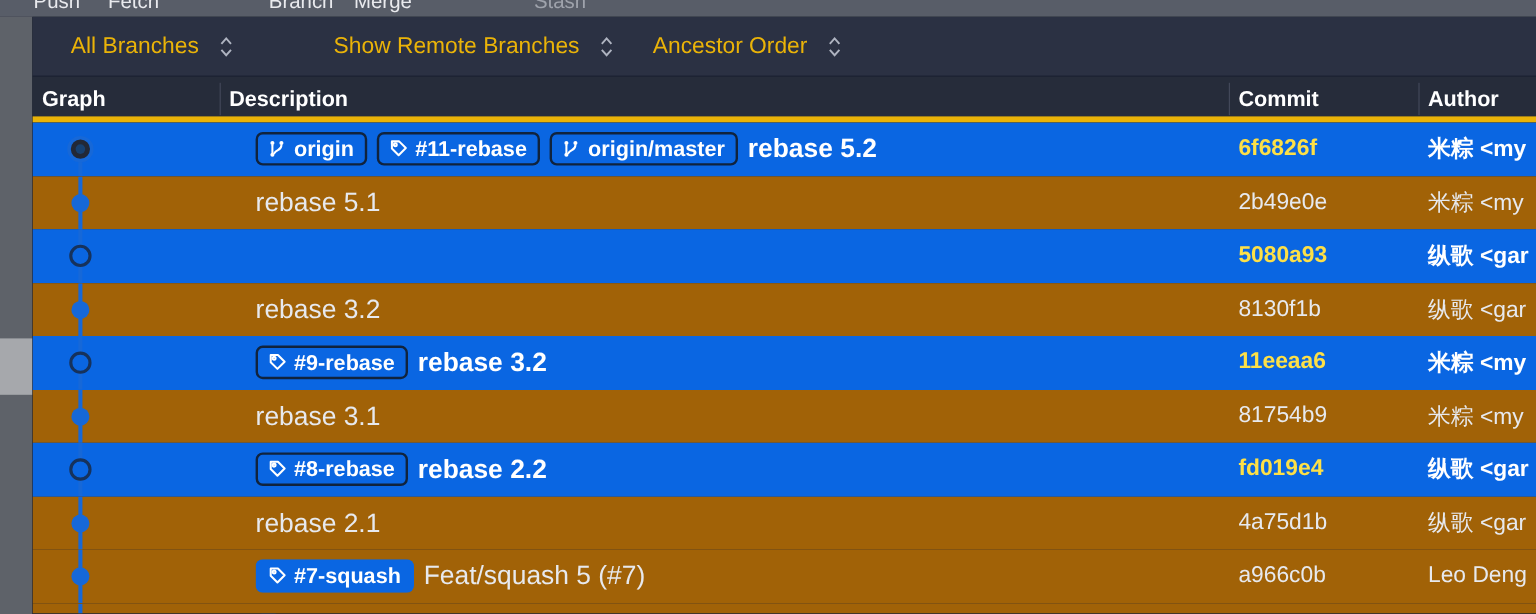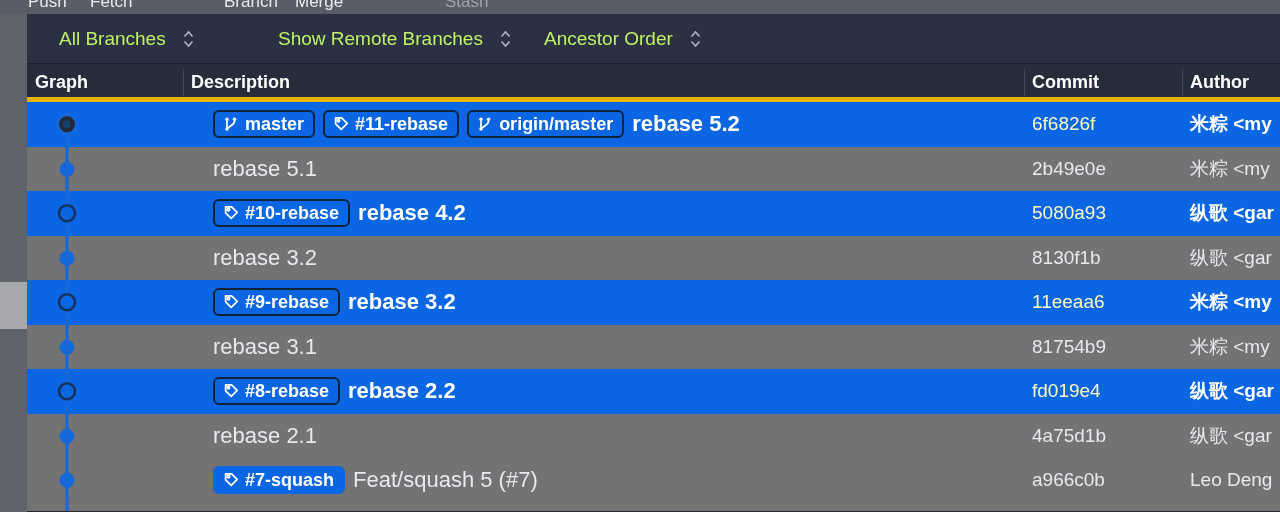--- a/index.html
+++ b/index.html
@@ -79,21 +79,21 @@
     position: absolute;
     top: 0;
     height: 49px;
     display: flex;
     align-items: center;
     gap: 16px;
     cursor: default;
   }
   .filter-label {
     font-size: 19px;
-    color: #bef264;
+    color: #eab308;
     white-space: nowrap;
   }
   .stepper {
     width: 13px;
     height: 22px;
     display: block;
     flex: none;
   }
   .stepper path { fill: none; stroke: #aeb3c0; stroke-width: 1.6; }
 
@@ -126,21 +126,21 @@
 
   
   .rows {
     position: relative;
     height: 409px;
     overflow: hidden;
   }
   .row {
     position: relative;
     height: 44.5px;
-    background: #737373;
+    background: #a16207;
   }
   .row.selected { background: #0a66e2; }
 
   
   .graph-cell {
     position: absolute;
     top: 0; left: 0;
     width: 158px;
     height: 100%;
   }
@@ -208,21 +208,21 @@
     left: 998px;
     width: 158px;
     height: 100%;
     display: flex;
     align-items: center;
     padding-left: 7px;
     font-size: 19px;
     color: #e7e9ee;
     white-space: nowrap;
   }
-  .row.selected .commit-cell { color: #fef9c3; font-weight: 400; }
+  .row.selected .commit-cell { color: #fde047; font-weight: 700; }
 
   
   .author-cell {
     position: absolute;
     top: 0;
     left: 1156px;
     width: 130px;
     height: 100%;
     display: flex;
     align-items: center;
@@ -311,21 +311,21 @@
             <span class="ref-badge">
               <span>
                 <svg class="ref-icon" viewBox="0 0 16 16">
                   <circle class="dot" cx="4" cy="3.2" r="1.7"></circle>
                   <circle class="dot" cx="11.5" cy="3.2" r="1.7"></circle>
                   <circle class="dot" cx="4" cy="13" r="1.7"></circle>
                   <path d="M4 5 L4 11.2"></path>
                   <path d="M11.5 5 C11.5 9 8 8.6 5.6 11.6"></path>
                 </svg>
               </span>
-              <span>master</span>
+              <span>origin</span>
             </span>
             <span class="ref-badge">
               <span>
                 <svg class="ref-icon" viewBox="0 0 16 16">
                   <path d="M8.6 1.8 L14.2 7.4 L8.2 13.4 L2.6 7.8 L2.6 1.8 Z"></path>
                   <circle cx="5.4" cy="4.6" r="1.25"></circle>
                 </svg>
               </span>
               <span>#11-rebase</span>
             </span>
@@ -359,133 +359,121 @@
           <div class="commit-cell">2b49e0e</div>
           <div class="author-cell">米粽 &lt;my</div>
         </div>
         <div class="row selected">
           <div class="graph-cell">
             <svg class="graph-svg" viewBox="0 0 158 44.5">
               <line x1="40" y1="0" x2="40" y2="44.5" stroke="#1668d8" stroke-width="3.4"></line>
               <circle cx="40" cy="22.25" r="8" fill="#0a66e2" stroke="#16325c" stroke-width="2.6"></circle>
             </svg>
           </div>
+          <div class="commit-cell">5080a93</div>
+          <div class="author-cell">纵歌 &lt;gar</div>
+        </div>
+        <div class="row">
+          <div class="graph-cell">
+            <svg class="graph-svg" viewBox="0 0 158 44.5">
+              <line x1="40" y1="0" x2="40" y2="44.5" stroke="#1668d8" stroke-width="3.4"></line>
+              <circle cx="40" cy="22.25" r="7.5" fill="#1668d8"></circle>
+            </svg>
+          </div>
+          <div class="desc-cell">
+            <span class="desc-text">rebase 3.2</span>
+          </div>
+          <div class="commit-cell">8130f1b</div>
+          <div class="author-cell">纵歌 &lt;gar</div>
+        </div>
+        <div class="row selected">
+          <div class="graph-cell">
+            <svg class="graph-svg" viewBox="0 0 158 44.5">
+              <line x1="40" y1="0" x2="40" y2="44.5" stroke="#1668d8" stroke-width="3.4"></line>
+              <circle cx="40" cy="22.25" r="8" fill="#0a66e2" stroke="#16325c" stroke-width="2.6"></circle>
+            </svg>
+          </div>
           <div class="desc-cell">
             <span class="ref-badge">
               <span>
                 <svg class="ref-icon" viewBox="0 0 16 16">
                   <path d="M8.6 1.8 L14.2 7.4 L8.2 13.4 L2.6 7.8 L2.6 1.8 Z"></path>
                   <circle cx="5.4" cy="4.6" r="1.25"></circle>
                 </svg>
               </span>
-              <span>#10-rebase</span>
-            </span>
-            <span class="desc-text">rebase 4.2</span>
-          </div>
-          <div class="commit-cell">5080a93</div>
-          <div class="author-cell">纵歌 &lt;gar</div>
+              <span>#9-rebase</span>
+            </span>
+            <span class="desc-text">rebase 3.2</span>
+          </div>
+          <div class="commit-cell">11eeaa6</div>
+          <div class="author-cell">米粽 &lt;my</div>
         </div>
         <div class="row">
           <div class="graph-cell">
             <svg class="graph-svg" viewBox="0 0 158 44.5">
               <line x1="40" y1="0" x2="40" y2="44.5" stroke="#1668d8" stroke-width="3.4"></line>
               <circle cx="40" cy="22.25" r="7.5" fill="#1668d8"></circle>
             </svg>
           </div>
           <div class="desc-cell">
-            <span class="desc-text">rebase 3.2</span>
-          </div>
-          <div class="commit-cell">8130f1b</div>
-          <div class="author-cell">纵歌 &lt;gar</div>
+            <span class="desc-text">rebase 3.1</span>
+          </div>
+          <div class="commit-cell">81754b9</div>
+          <div class="author-cell">米粽 &lt;my</div>
         </div>
         <div class="row selected">
           <div class="graph-cell">
             <svg class="graph-svg" viewBox="0 0 158 44.5">
               <line x1="40" y1="0" x2="40" y2="44.5" stroke="#1668d8" stroke-width="3.4"></line>
               <circle cx="40" cy="22.25" r="8" fill="#0a66e2" stroke="#16325c" stroke-width="2.6"></circle>
             </svg>
           </div>
           <div class="desc-cell">
             <span class="ref-badge">
               <span>
                 <svg class="ref-icon" viewBox="0 0 16 16">
                   <path d="M8.6 1.8 L14.2 7.4 L8.2 13.4 L2.6 7.8 L2.6 1.8 Z"></path>
                   <circle cx="5.4" cy="4.6" r="1.25"></circle>
                 </svg>
               </span>
-              <span>#9-rebase</span>
-            </span>
-            <span class="desc-text">rebase 3.2</span>
-          </div>
-          <div class="commit-cell">11eeaa6</div>
-          <div class="author-cell">米粽 &lt;my</div>
+              <span>#8-rebase</span>
+            </span>
+            <span class="desc-text">rebase 2.2</span>
+          </div>
+          <div class="commit-cell">fd019e4</div>
+          <div class="author-cell">纵歌 &lt;gar</div>
         </div>
         <div class="row">
           <div class="graph-cell">
             <svg class="graph-svg" viewBox="0 0 158 44.5">
               <line x1="40" y1="0" x2="40" y2="44.5" stroke="#1668d8" stroke-width="3.4"></line>
               <circle cx="40" cy="22.25" r="7.5" fill="#1668d8"></circle>
             </svg>
           </div>
           <div class="desc-cell">
-            <span class="desc-text">rebase 3.1</span>
-          </div>
-          <div class="commit-cell">81754b9</div>
-          <div class="author-cell">米粽 &lt;my</div>
-        </div>
-        <div class="row selected">
-          <div class="graph-cell">
-            <svg class="graph-svg" viewBox="0 0 158 44.5">
-              <line x1="40" y1="0" x2="40" y2="44.5" stroke="#1668d8" stroke-width="3.4"></line>
-              <circle cx="40" cy="22.25" r="8" fill="#0a66e2" stroke="#16325c" stroke-width="2.6"></circle>
+            <span class="desc-text">rebase 2.1</span>
+          </div>
+          <div class="commit-cell">4a75d1b</div>
+          <div class="author-cell">纵歌 &lt;gar</div>
+        </div>
+        <div class="row">
+          <div class="graph-cell">
+            <svg class="graph-svg" viewBox="0 0 158 44.5">
+              <line x1="40" y1="0" x2="40" y2="44.5" stroke="#1668d8" stroke-width="3.4"></line>
+              <circle cx="40" cy="22.25" r="7.5" fill="#1668d8"></circle>
             </svg>
           </div>
           <div class="desc-cell">
             <span class="ref-badge">
               <span>
                 <svg class="ref-icon" viewBox="0 0 16 16">
                   <path d="M8.6 1.8 L14.2 7.4 L8.2 13.4 L2.6 7.8 L2.6 1.8 Z"></path>
                   <circle cx="5.4" cy="4.6" r="1.25"></circle>
                 </svg>
               </span>
-              <span>#8-rebase</span>
-            </span>
-            <span class="desc-text">rebase 2.2</span>
-          </div>
-          <div class="commit-cell">fd019e4</div>
-          <div class="author-cell">纵歌 &lt;gar</div>
-        </div>
-        <div class="row">
-          <div class="graph-cell">
-            <svg class="graph-svg" viewBox="0 0 158 44.5">
-              <line x1="40" y1="0" x2="40" y2="44.5" stroke="#1668d8" stroke-width="3.4"></line>
-              <circle cx="40" cy="22.25" r="7.5" fill="#1668d8"></circle>
-            </svg>
-          </div>
-          <div class="desc-cell">
-            <span class="desc-text">rebase 2.1</span>
-          </div>
-          <div class="commit-cell">4a75d1b</div>
-          <div class="author-cell">纵歌 &lt;gar</div>
-        </div>
-        <div class="row">
-          <div class="graph-cell">
-            <svg class="graph-svg" viewBox="0 0 158 44.5">
-              <line x1="40" y1="0" x2="40" y2="44.5" stroke="#1668d8" stroke-width="3.4"></line>
-              <circle cx="40" cy="22.25" r="7.5" fill="#1668d8"></circle>
-            </svg>
-          </div>
-          <div class="desc-cell">
-            <span class="ref-badge">
-              <span>
-                <svg class="ref-icon" viewBox="0 0 16 16">
-                  <path d="M8.6 1.8 L14.2 7.4 L8.2 13.4 L2.6 7.8 L2.6 1.8 Z"></path>
-                  <circle cx="5.4" cy="4.6" r="1.25"></circle>
-                </svg>
-              </span>
               <span>#7-squash</span>
             </span>
             <span class="desc-text">Feat/squash 5 (#7)</span>
           </div>
           <div class="commit-cell">a966c0b</div>
           <div class="author-cell">Leo Deng</div>
         </div>
         <div class="row clipped">
           <div class="graph-cell">
             <svg class="graph-svg" viewBox="0 0 158 44.5">

